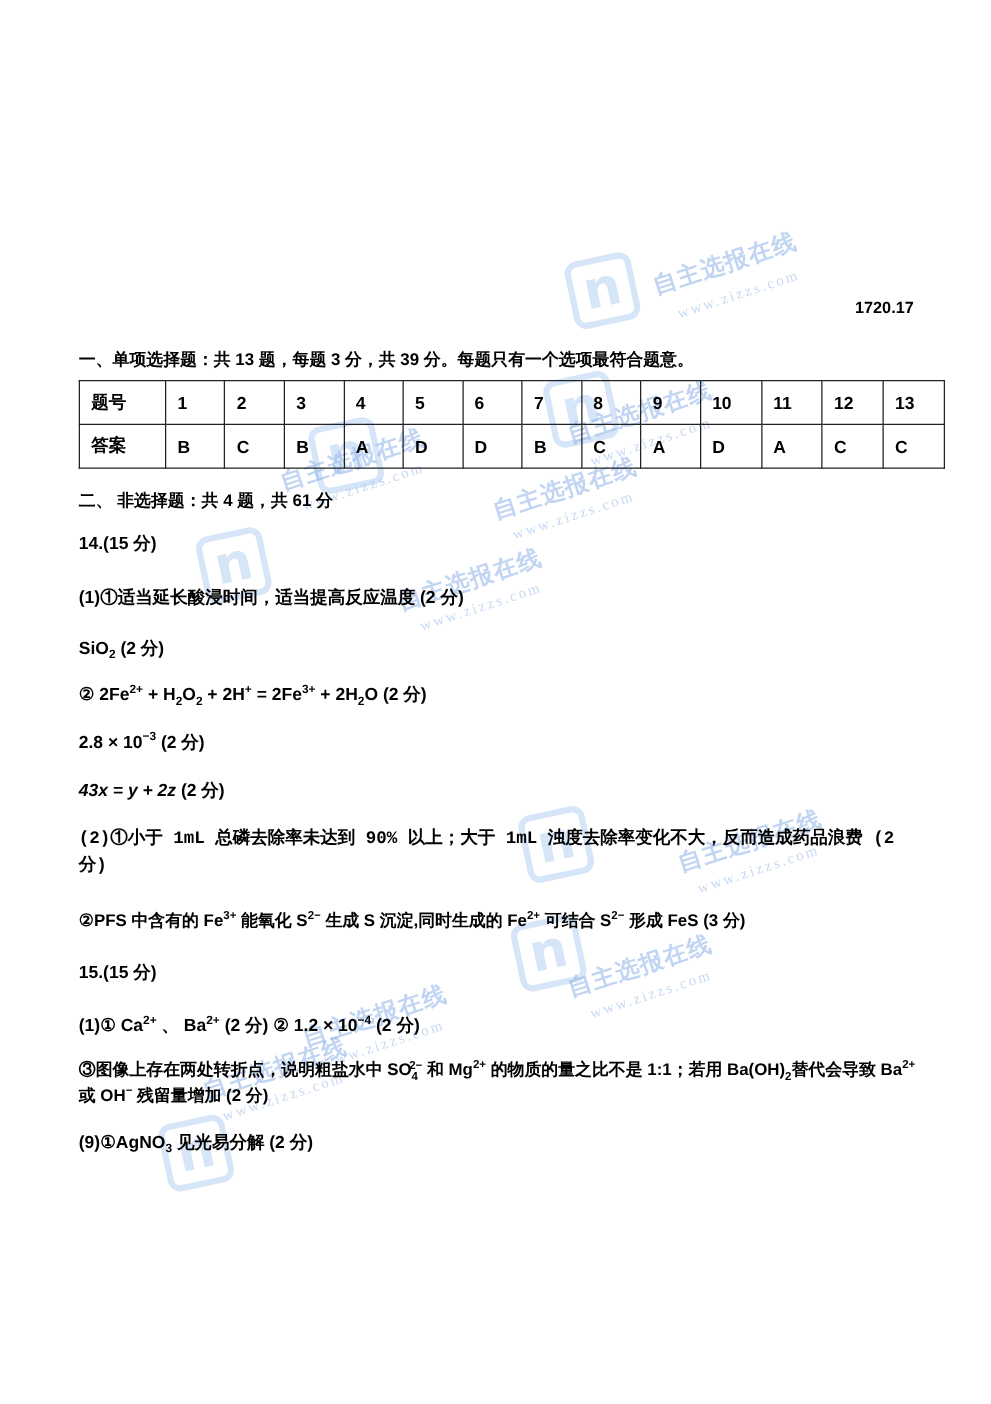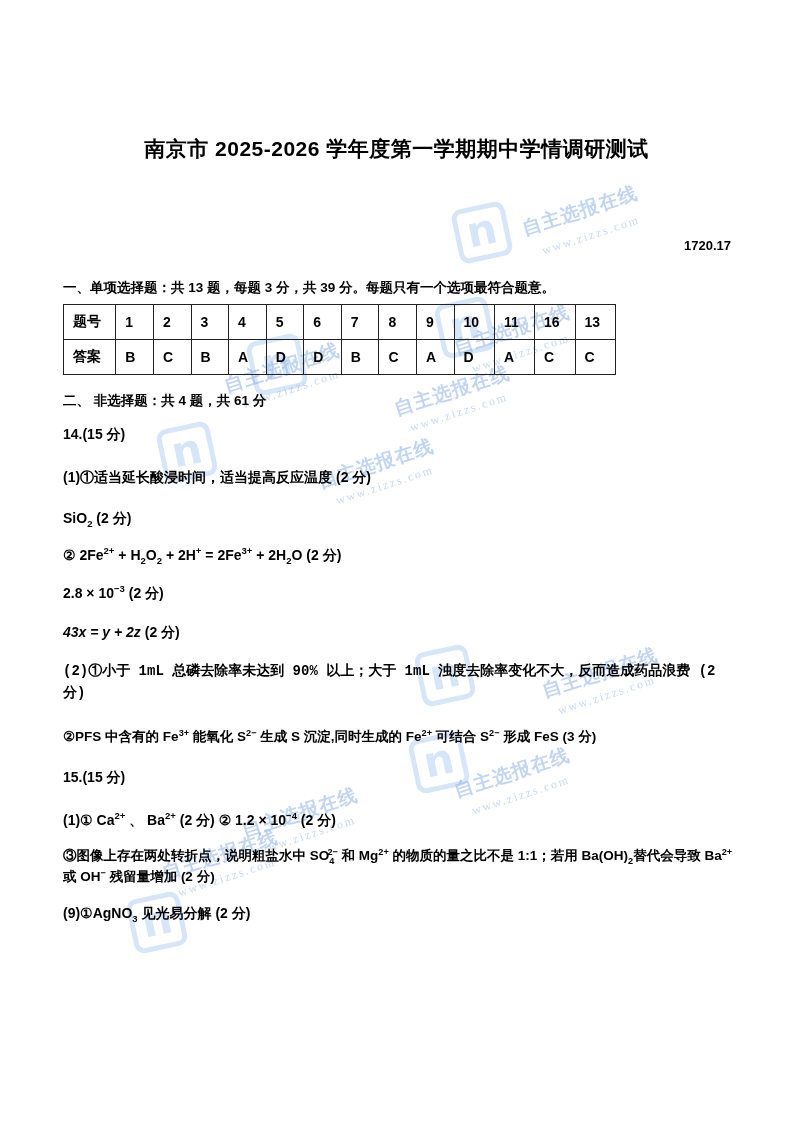--- a/index.html
+++ b/index.html
@@ -102,21 +102,21 @@
     line-height: 0;
   }
   .ital { font-style: italic; }
 
   
   #answer-table {
     position: absolute;
     left: 63px;
     top: 304px;
     border-collapse: collapse;
-    width: 553px;
+    width: 693px;
     font-family: "Liberation Sans", sans-serif;
     font-weight: bold;
   }
   #answer-table td, #answer-table th {
     border: 1px solid #222222;
     height: 32px;
     text-align: left;
     padding-left: 9px;
     font-size: 14px;
     font-weight: bold;
@@ -156,41 +156,40 @@
   <div class="wm wm-text" style="left:452px; top:760px;">自主选报在线</div>
   <div class="wm wm-url" style="left:470px; top:788px;">www.zizzs.com</div>
 
   <div class="wm wm-logo" style="left:130px; top:895px;"><span class="box">n</span></div>
   <div class="wm wm-text" style="left:240px; top:800px;">自主选报在线</div>
   <div class="wm wm-url" style="left:256px; top:828px;">www.zizzs.com</div>
 
   <div class="wm wm-text" style="left:160px; top:842px;">自主选报在线</div>
   <div class="wm wm-url" style="left:176px; top:870px;">www.zizzs.com</div>
 
-  <div class="doc-title" id="title-main">南京市 2025-2026 学年度第一学期期中学情调研测试</div>
   <div class="doc-date">1720.17</div>
 
   <div class="sec-line" style="left:63px; top:279px;">一、单项选择题：共 13 题，每题 3 分，共 39 分。每题只有一个选项最符合题意。</div>
 
   <table id="answer-table">
     <tbody>
       <tr>
         <td class="hdr-cell">题号</td>
         <td class="data-cell">1</td>
         <td class="data-cell">2</td>
         <td class="data-cell">3</td>
         <td class="data-cell">4</td>
         <td class="data-cell">5</td>
         <td class="data-cell">6</td>
         <td class="data-cell">7</td>
         <td class="data-cell">8</td>
         <td class="data-cell">9</td>
         <td class="data-cell">10</td>
         <td class="data-cell">11</td>
-        <td class="data-cell">16</td>
+        <td class="data-cell">12</td>
         <td class="data-cell">13</td>
       </tr>
       <tr>
         <td class="hdr-cell">答案</td>
         <td class="data-cell">B</td>
         <td class="data-cell">C</td>
         <td class="data-cell">B</td>
         <td class="data-cell">A</td>
         <td class="data-cell">D</td>
         <td class="data-cell">D</td>

